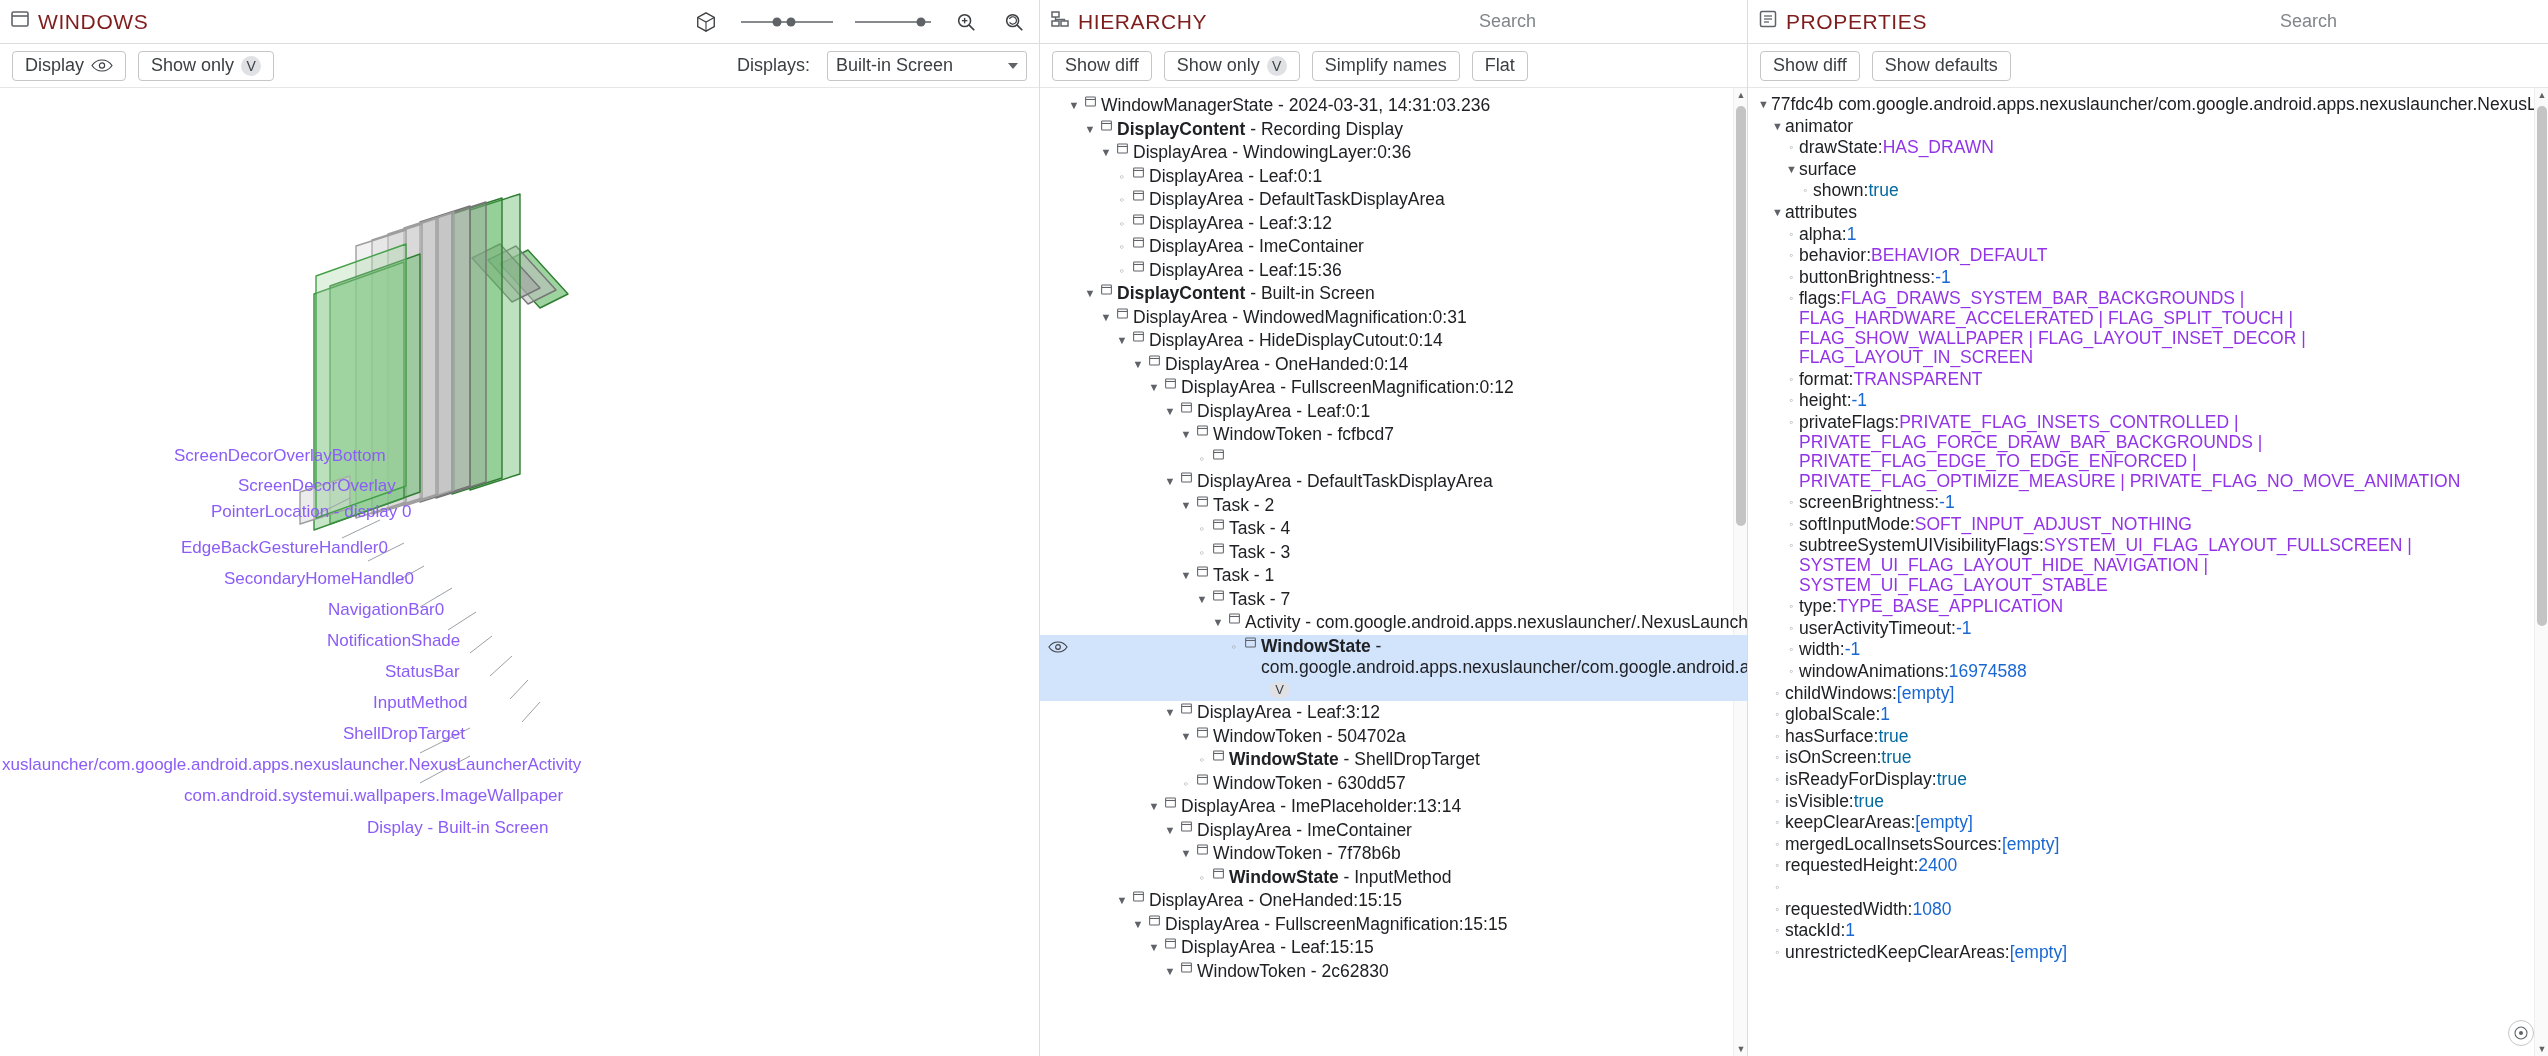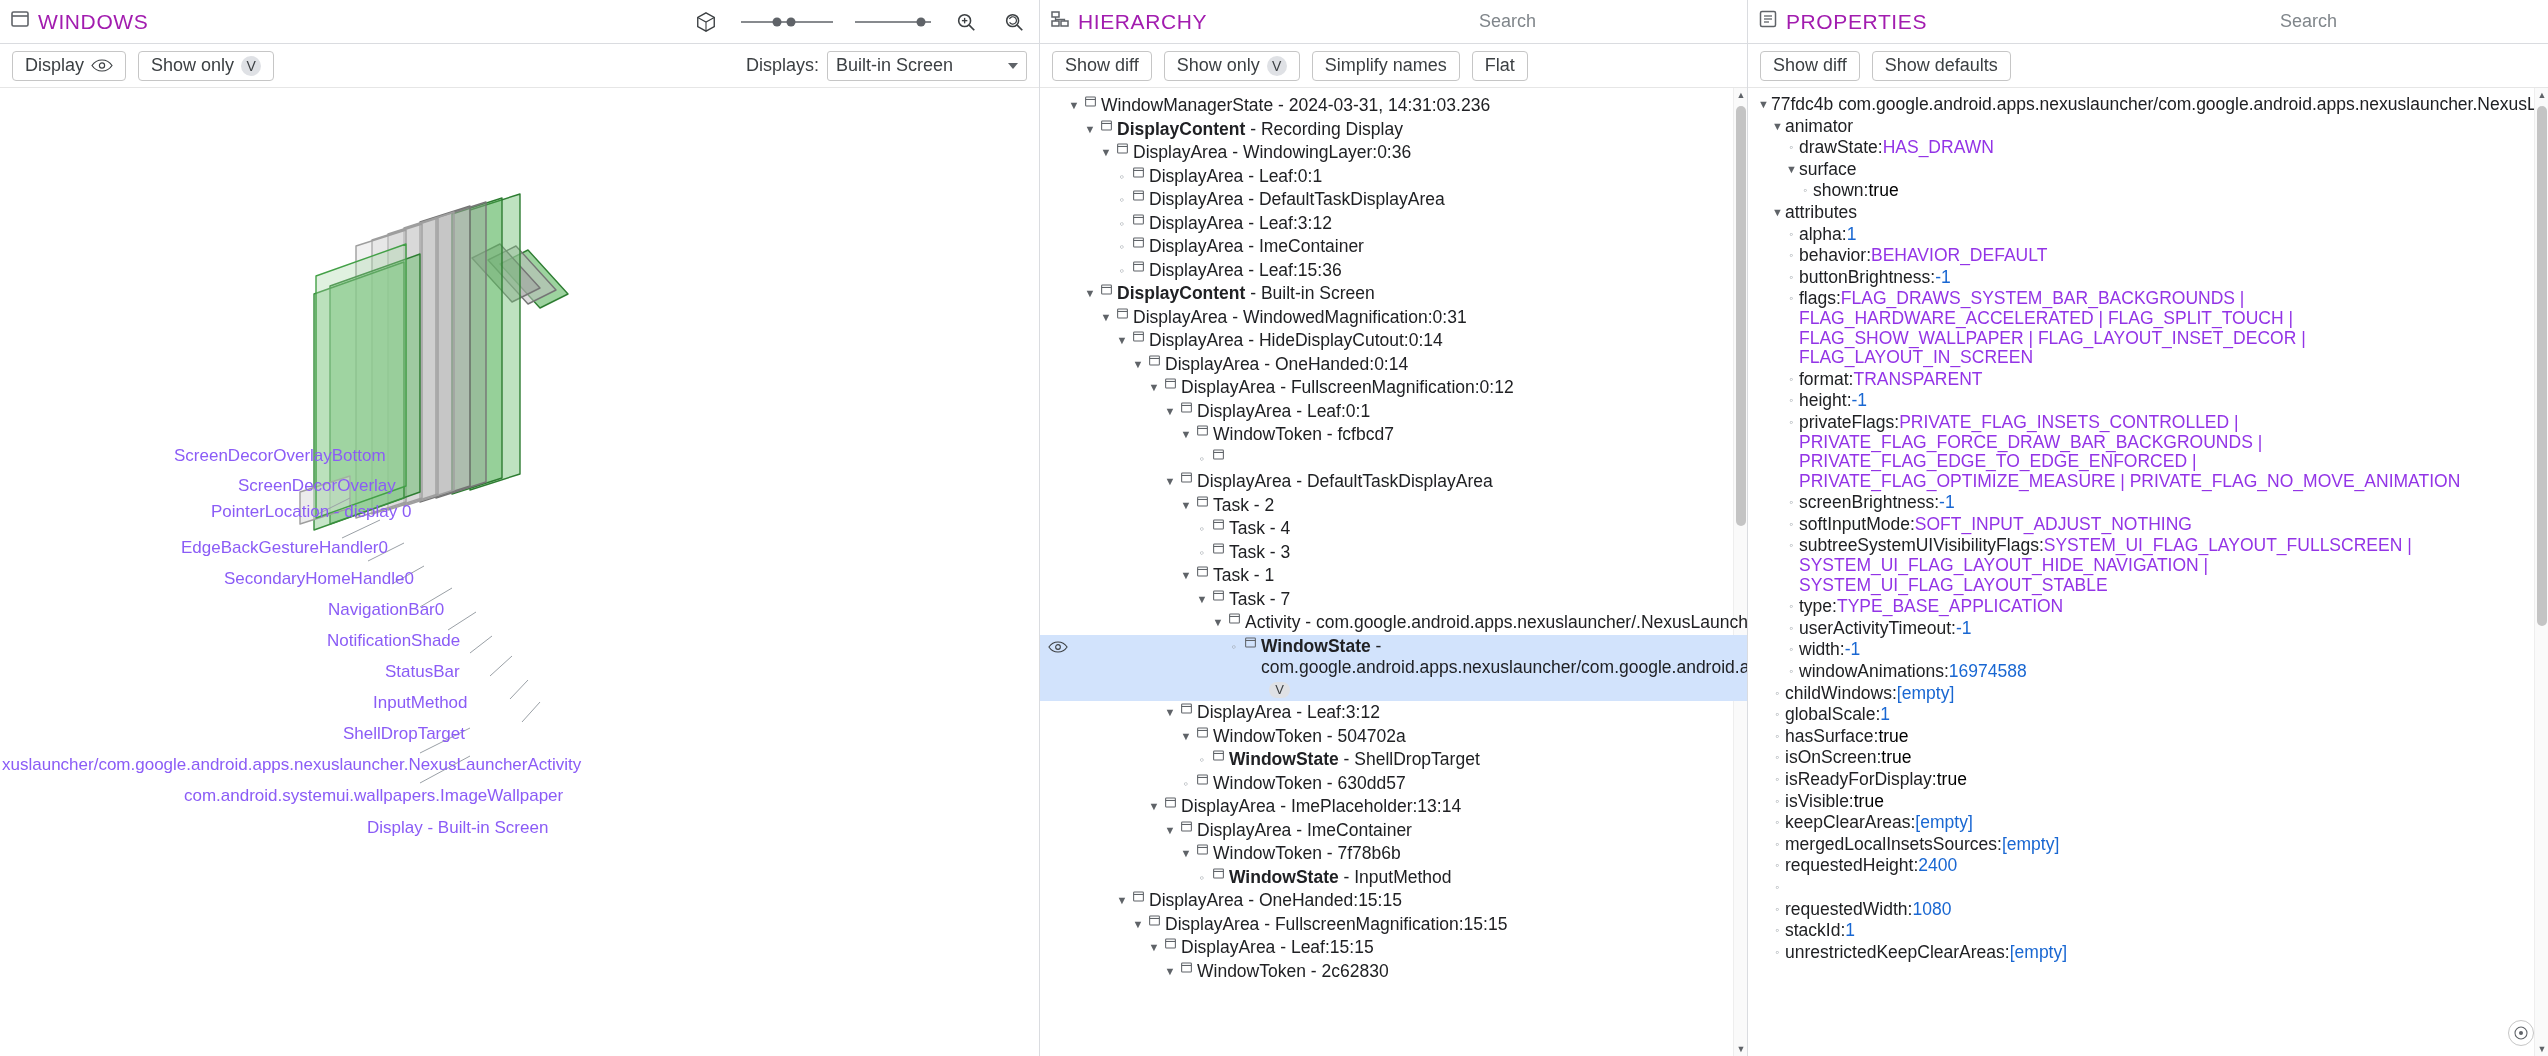--- a/index.html
+++ b/index.html
@@ -14,21 +14,21 @@
   }
   .app { display: flex; width: 2548px; height: 1056px; }
 
   
   .panel { height: 1056px; display: flex; flex-direction: column; background: #fff; }
   .panel-header {
     height: 44px; min-height: 44px; display: flex; align-items: center;
     border-bottom: 1px solid #dadce0; background: #fff; padding: 0 10px;
   }
   .panel-title {
-    font-size: 21px; letter-spacing: .6px; color: #a21caf; font-weight: 400;
+    font-size: 21px; letter-spacing: .6px; color: #7f1d1d; font-weight: 400;
     margin-left: 8px; text-transform: uppercase;
   }
   .panel-toolbar {
     height: 44px; min-height: 44px; display: flex; align-items: center;
     gap: 12px; padding: 0 12px; border-bottom: 1px solid #e6e6e6; background: #fff;
   }
   .search-box {
     margin-left: auto; border: none; outline: none; background: transparent;
     font-size: 18px; color: #3c4043; width: 260px; text-align: left;
   }
@@ -53,21 +53,21 @@
   .eye svg { display: block; }
 
   
   .windows-panel { width: 1040px; border-right: 1px solid #dadce0; }
   .win-toolbar-icons { display: flex; align-items: center; gap: 18px; margin-left: auto; }
   .icon-btn {
     width: 30px; height: 30px; display: inline-flex; align-items: center;
     justify-content: center; cursor: pointer; border-radius: 4px; color: #3c4043;
   }
   .slider { display: flex; align-items: center; }
-  .displays-row { display: flex; align-items: center; gap: 8px; margin-left: auto; }
+  .displays-row { display: flex; align-items: center; gap: 17px; margin-left: auto; }
   .displays-label { font-size: 18px; color: #3c4043; }
   .select {
     border: 1px solid #c6c6c6; border-radius: 3px; height: 30px; min-width: 200px;
     display: flex; align-items: center; justify-content: space-between;
     padding: 0 8px; font-size: 18px; color: #3c4043; background: #fff; cursor: pointer;
   }
   .caret { width: 0; height: 0; border-left: 5px solid transparent;
            border-right: 5px solid transparent; border-top: 6px solid #5f6368; margin-left: 10px;}
   .win-canvas { flex: 1; position: relative; overflow: hidden; background: #fff; }
   .win-canvas svg { position: absolute; left: 0; top: 0; }
@@ -130,21 +130,21 @@
   .prow { display: flex; align-items: flex-start; line-height: 19.6px;
           padding: 1px 0; white-space: nowrap; }
   .prow.wrap { white-space: normal; }
   .prow .twisty { width: 15px; min-width: 15px; color: #5f6368; font-size: 11px;
                   display: inline-flex; justify-content: center; cursor: pointer;}
   .prow .dot { width: 15px; min-width: 15px; color: #9aa0a6; font-size: 12px;
                display: inline-flex; justify-content: center;}
   .k { color: #202124; }
   .v { color: #9334e6; }
   .v.num { color: #1967d2; }
-  .v.bool { color: #000000; }
+  .v.bool { color: #0369a1; }
   .v.empty { color: #1967d2; }
 
   .fab {
     position: absolute; right: 14px; bottom: 10px; width: 26px; height: 26px;
     border-radius: 50%; border: 1px solid #c6c6c6; background: #fff;
     display: flex; align-items: center; justify-content: center;
     color: #5f6368; font-size: 15px; cursor: pointer;
   }
 </style>
 </head>

